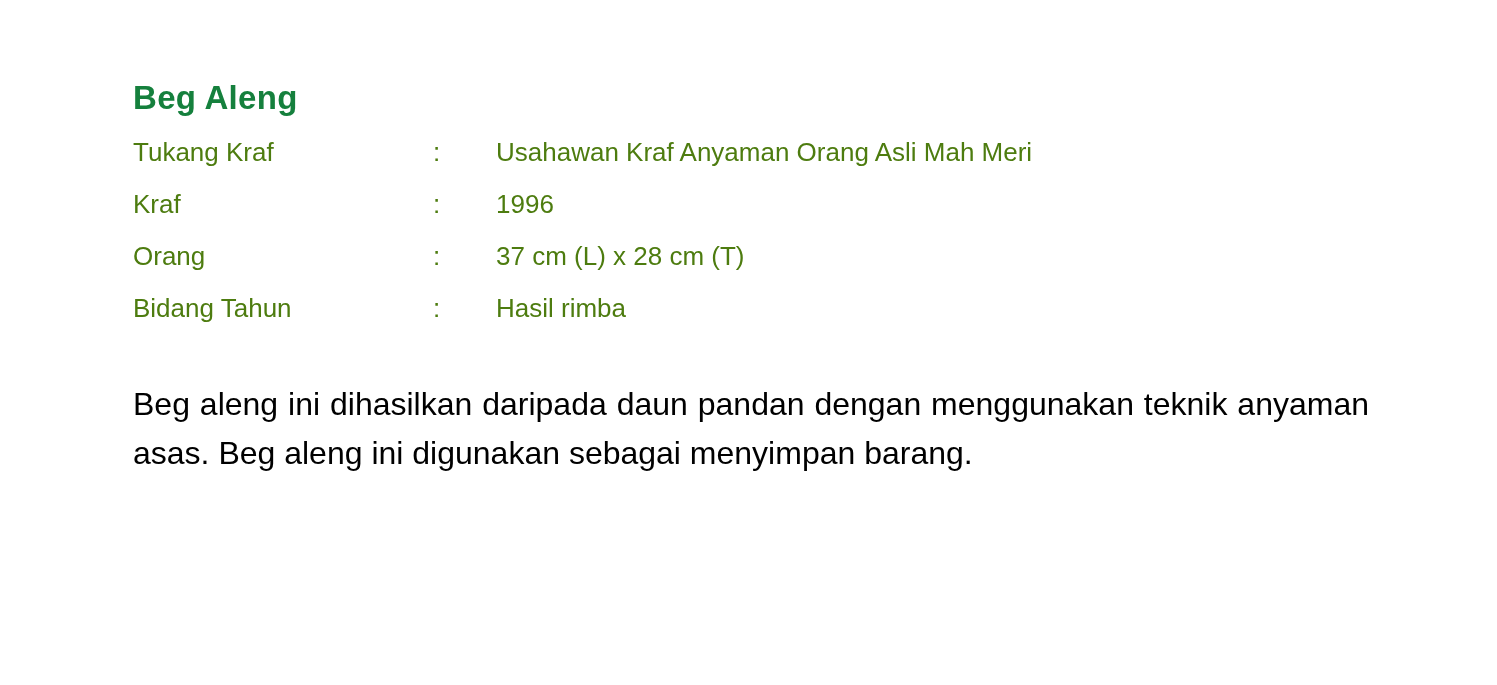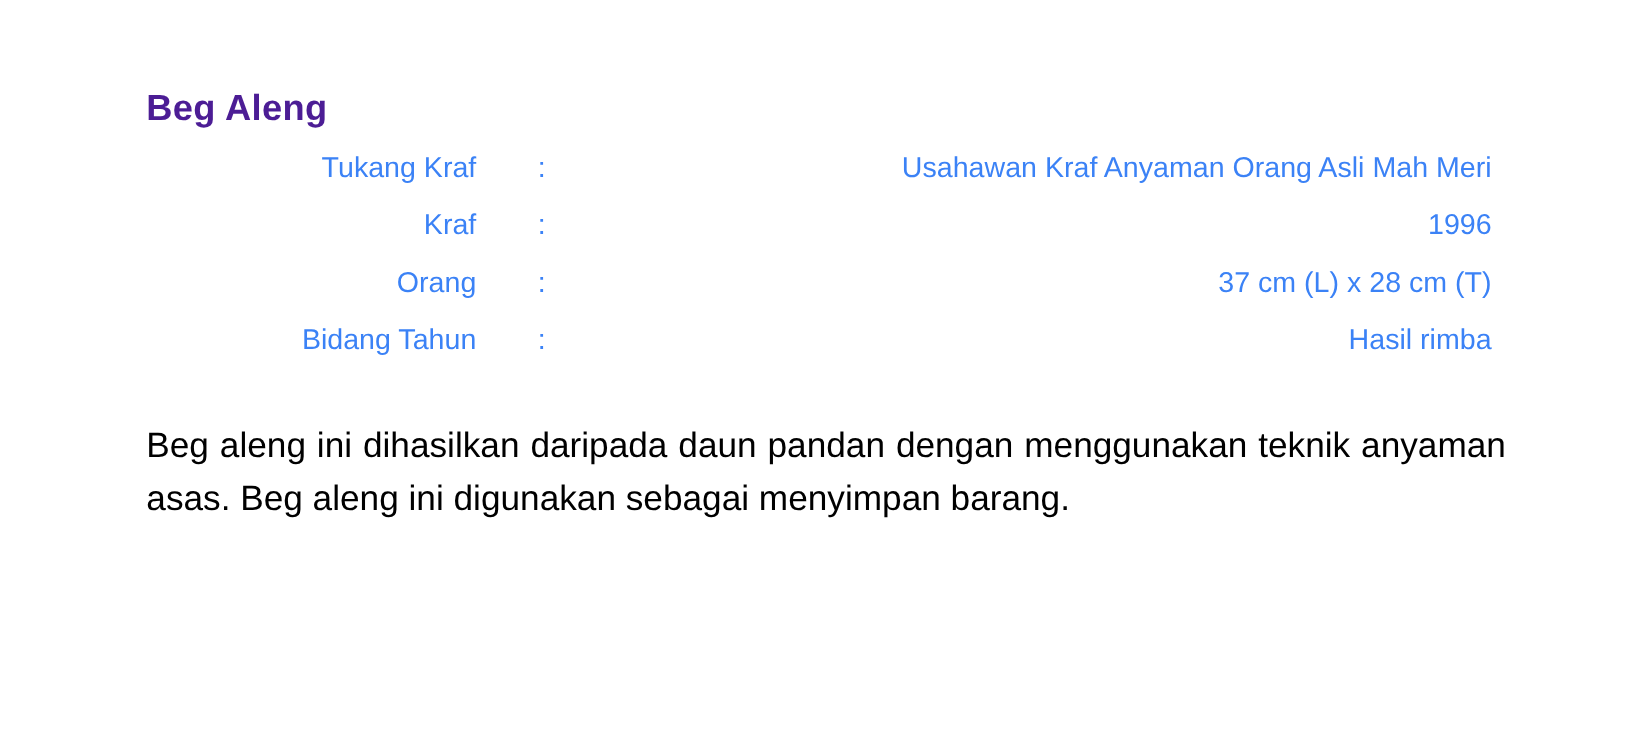--- a/index.html
+++ b/index.html
@@ -26,35 +26,34 @@
     top: 78px;
     width: 1240px;
   }
   .title {
     font-family: "Liberation Sans", sans-serif;
     font-size: 33px;
     font-weight: bold;
     letter-spacing: 0.3px;
     line-height: 1.2;
     margin: 0 0 8px 0;
-    color: #4c1d95;
+    color: #15803d;
   }
   .spec-table {
     border-collapse: collapse;
     margin-top: 6px;
   }
   .spec-table td {
     font-family: "Liberation Sans", sans-serif;
     font-size: 26px;
     line-height: 52px;
     padding: 0;
     vertical-align: top;
-    color: #3b82f6;
+    color: #4d7c0f;
     white-space: nowrap;
-    text-align: right;
   }
   .spec-label {
     width: 300px;
   }
   .spec-colon {
     width: 63px;
   }
   .spec-value {
     width: 860px;
   }

